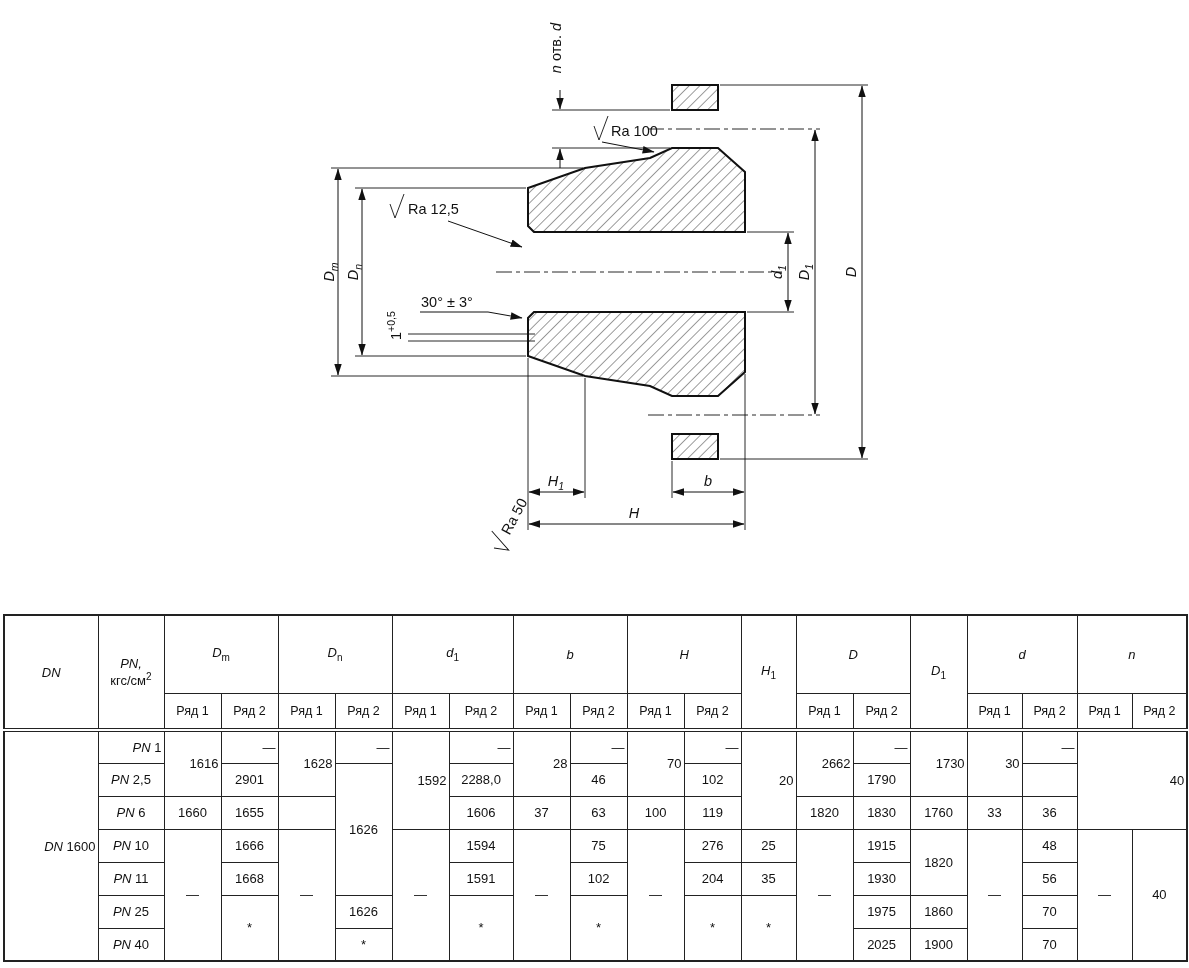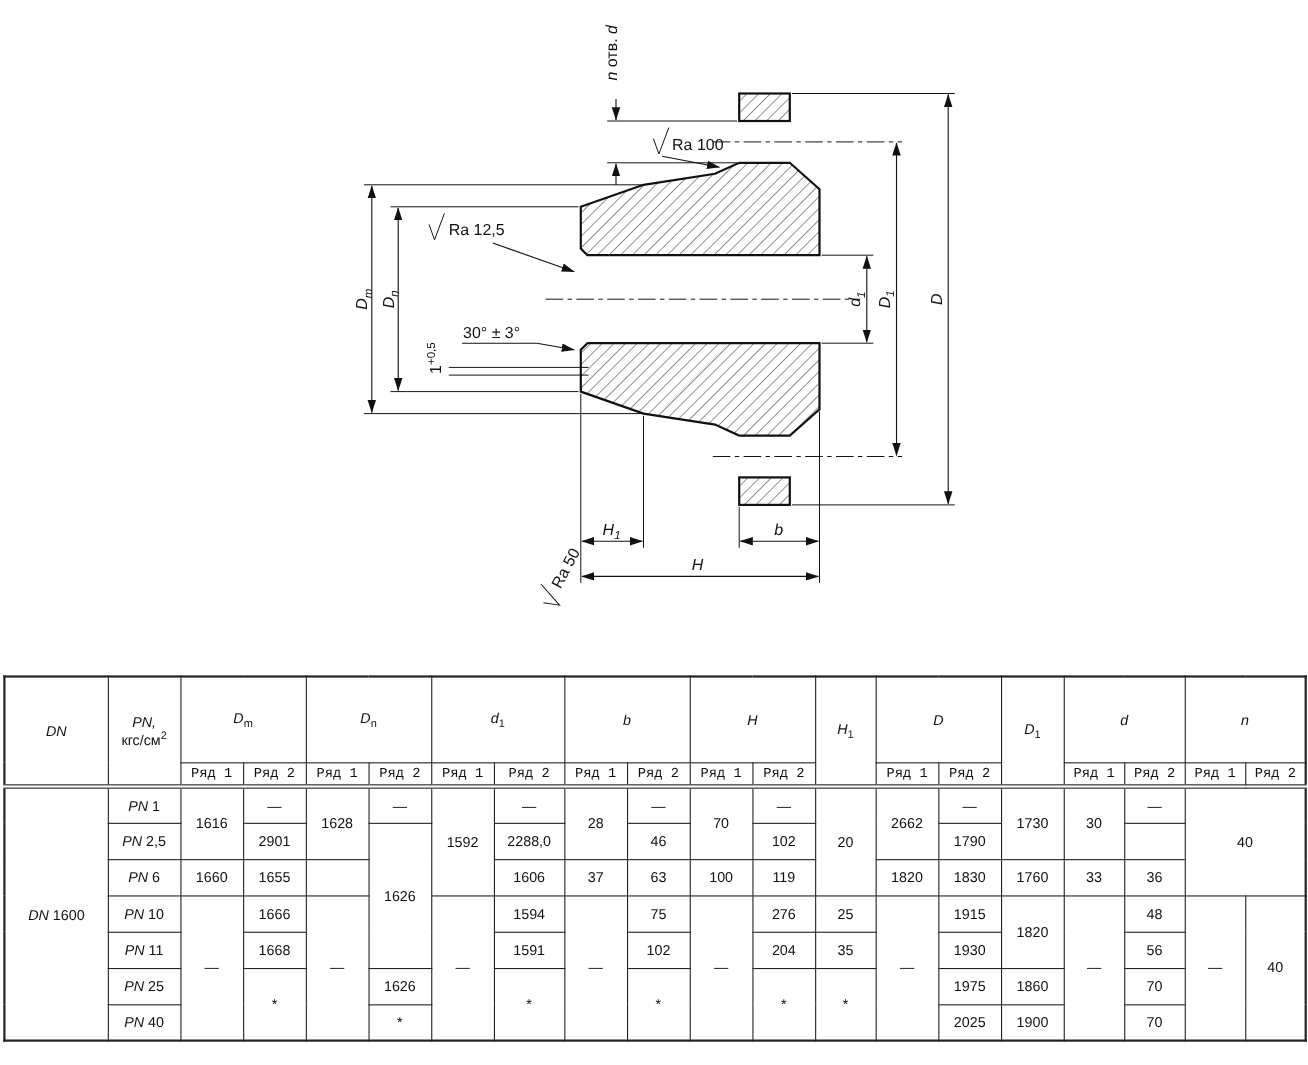--- a/index.html
+++ b/index.html
@@ -5,23 +5,23 @@
   * { box-sizing: border-box; }
   html,body { margin:0; padding:0; background:#fff; }
   body { font-family:"Liberation Sans","DejaVu Sans",sans-serif; color:#111; }
   .page { width:1189px; height:968px; background:#fff; position:relative; overflow:hidden; }
   .drawing { display:block; }
   .tblwrap { padding:0 3px; }
   table.spec { border-collapse:collapse; table-layout:fixed; width:1183px; border:2px solid #222; background:#fff; }
   .spec th, .spec td { border:1px solid #222; text-align:center; vertical-align:middle;
                        font-weight:normal; font-size:13px; padding:1px 2px; background:#fff; }
   .spec thead tr:first-child th { height:78px; }
-  .spec thead tr:nth-child(2) th { height:22px; font-size:12.5px;font-family:Liberation Mono, monospace; }
+  .spec thead tr:nth-child(2) th { height:37px; font-size:12.5px; }
   .spec tbody td { height:33px; }
-  .spec tbody tr:first-child td { border-top:4px double #222; }
+  .spec tbody tr:first-child td { border-top:4px double #222;text-align:right; }
   .it { font-style:italic; }
   sub { font-size:10px; }
   sup { font-size:10px; }
   
   .body-fill { stroke:#111; stroke-width:2; }
   .dim  { stroke:#111; stroke-width:1; fill:none; }
   .ext  { stroke:#111; stroke-width:0.9; fill:none; }
   .lead { stroke:#111; stroke-width:1; fill:none; }
   .cl   { stroke:#111; stroke-width:0.9; stroke-dasharray:16 4 4 4; fill:none; }
   .dtxt { font-size:14.5px; fill:#111; font-family:"Liberation Sans","DejaVu Sans",sans-serif; }

